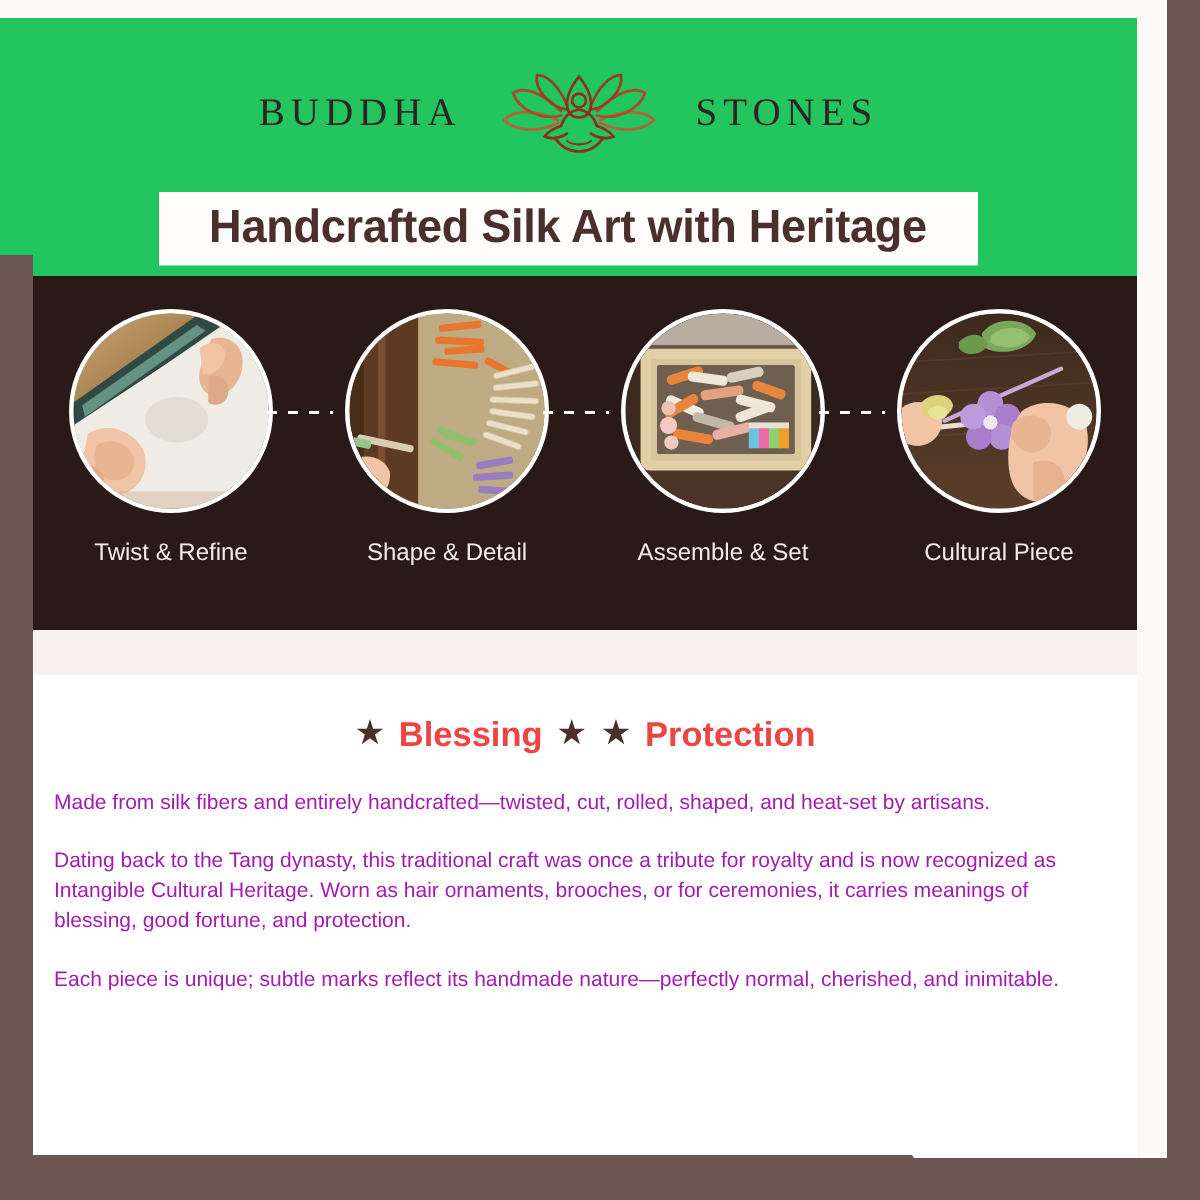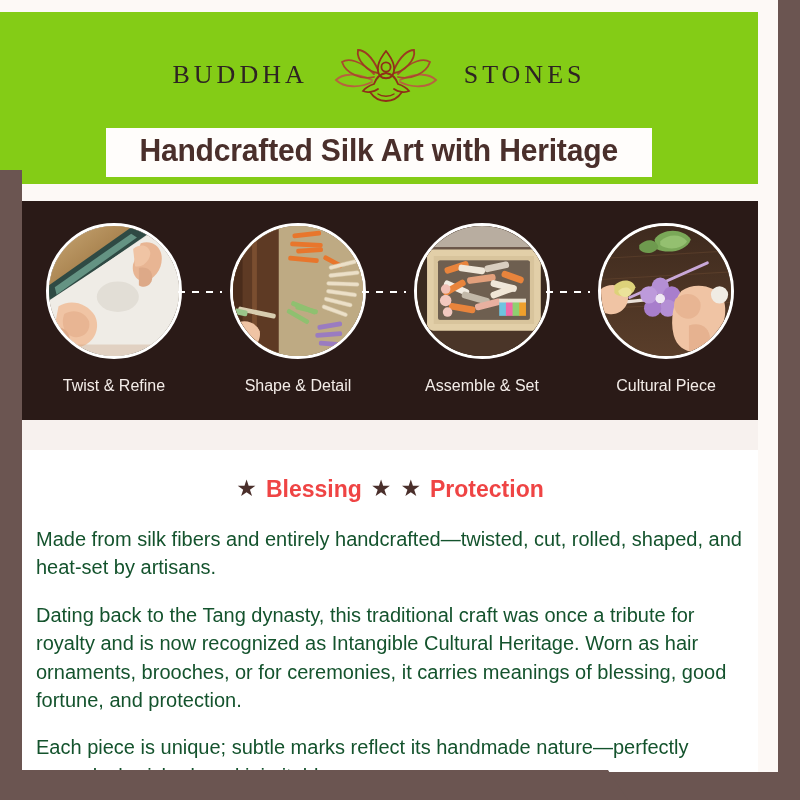--- a/index.html
+++ b/index.html
@@ -56,21 +56,21 @@
     right: 0; top: 0; bottom: 0;
     width: 22px;
     background: #6b5551;
   }
 
   
   .header {
     position: absolute;
     left: 0; top: 12px; right: 22px;
     height: 172px;
-    background: #84cc16;
+    background: #22c55e;
   }
 
   .logo-row {
     display: flex;
     align-items: center;
     justify-content: center;
     gap: 18px;
     padding-top: 34px;
   }
   .logo-word {
@@ -101,21 +101,20 @@
     transform: scaleX(0.97);
     transform-origin: center;
   }
 
   
   .steps-band {
     position: absolute;
     left: 0; top: 184px; right: 22px;
     height: 236px;
     background: #2a1a17;
-    margin-top: 17px;
   }
   .band-left-bevel {
     position: absolute;
     left: 0; top: 0; bottom: 0;
     width: 22px;
     background: #3b2b28;
   }
   .steps-row {
     position: absolute;
     left: 22px; right: 0; top: 0; bottom: 0;
@@ -190,23 +189,23 @@
   .tag-word {
     font-family: "Liberation Sans Narrow", "Liberation Sans", sans-serif;
     font-size: 23px;
     font-weight: bold;
     color: #ef4444;
     white-space: nowrap;
   }
 
   .para {
     font-family: "Liberation Sans Narrow", "Liberation Sans", sans-serif;
-    font-size: 20px;
+    font-size: 14px;
     line-height: 1.42;
-    color: #14532d;
+    color: #a21caf;
     margin-bottom: 19px;
     max-width: 742px;
   }
 </style>
 </head>
 <body>
 
 <div id="page">
 
   <div class="frame-inner">

